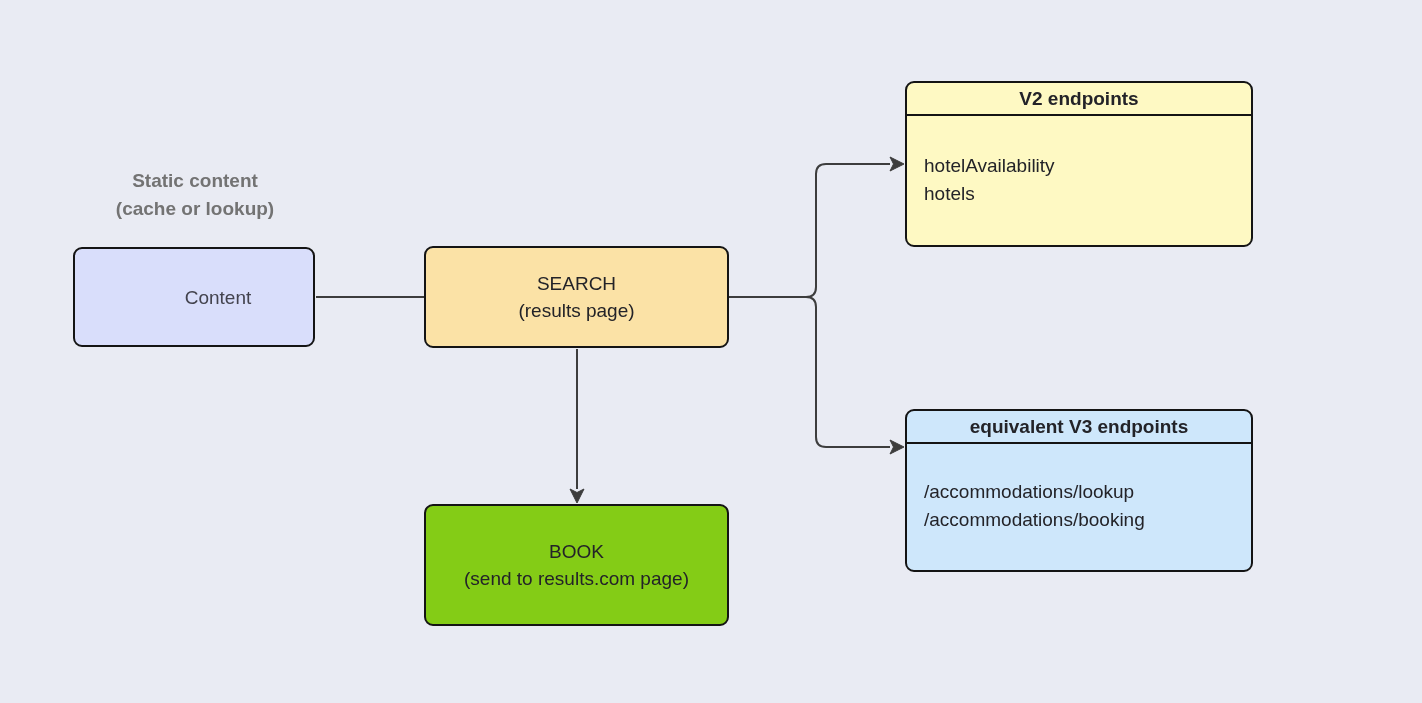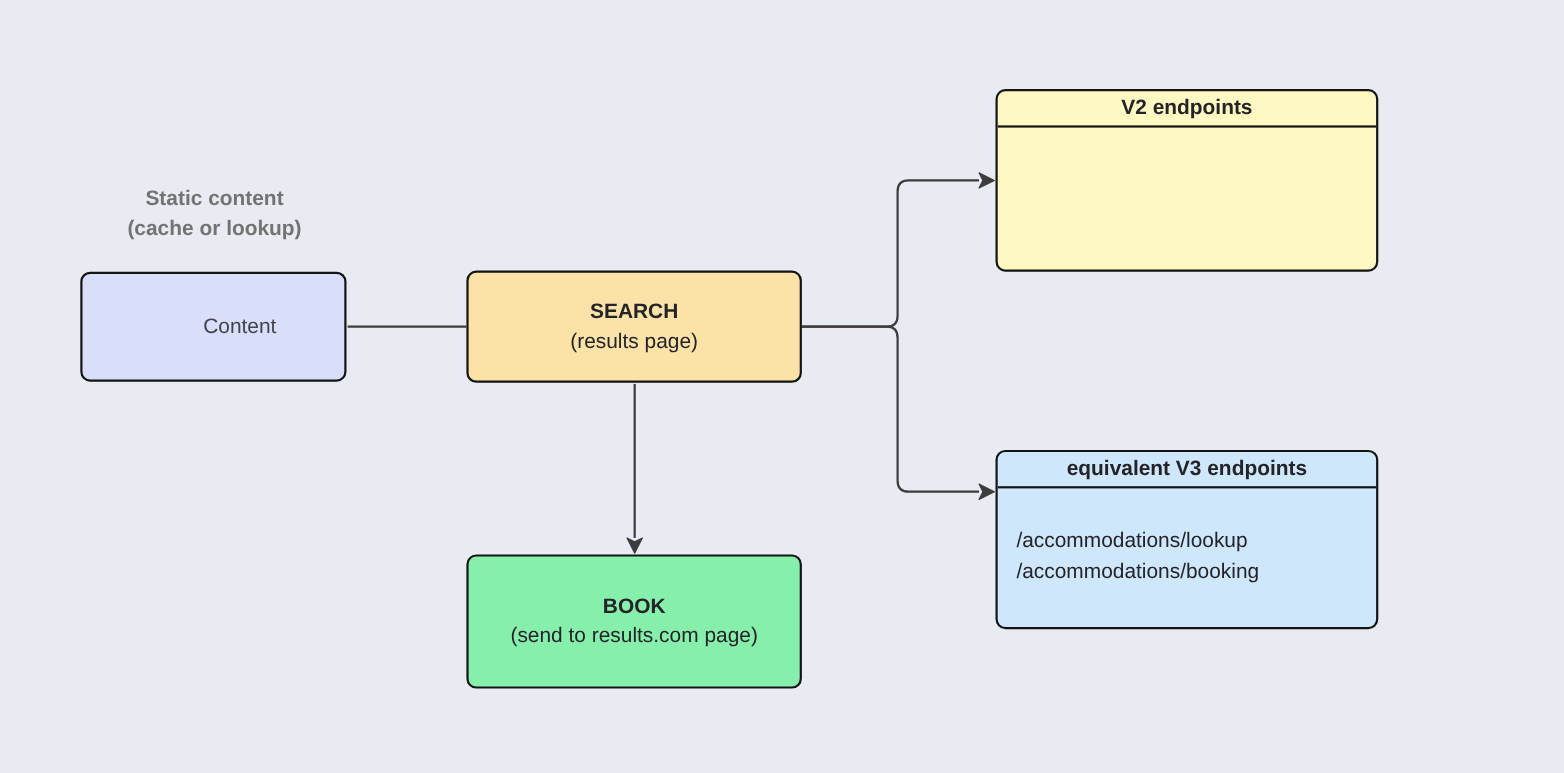--- a/index.html
+++ b/index.html
@@ -35,34 +35,34 @@
     position: absolute;
     border: 2px solid #141414;
     border-radius: 9px;
     display: flex;
     flex-direction: column;
     align-items: center;
     justify-content: center;
     text-align: center;
     line-height: 27px;
   }
-  .node .title { font-weight: bold; }
+  .node .title { font-weight: normal; }
   .node-content {
     left: 73px; top: 247px; width: 242px; height: 100px;
     background: #d9defb;
     color: #43434e;
     padding-left: 48px;
   }
   .node-search {
     left: 424px; top: 246px; width: 305px; height: 102px;
     background: #fbe2a6;
   }
   .node-book {
     left: 424px; top: 504px; width: 305px; height: 122px;
-    background: #86efac;
+    background: #84cc16;
   }
   .table-node {
     position: absolute;
     border: 2px solid #141414;
     border-radius: 9px;
     overflow: hidden;
   }
   .table-node .thead {
     height: 33px;
     border-bottom: 2px solid #141414;
@@ -130,20 +130,24 @@
     <div>(results page)</div>
   </div>
 
   <div class="node node-book">
     <div class="title">BOOK</div>
     <div>(send to results.com page)</div>
   </div>
 
   <div class="table-node node-v2">
     <div class="thead">V2 endpoints</div>
+    <div class="tbody">
+      <div>hotelAvailability</div>
+      <div>hotels</div>
+    </div>
   </div>
 
   <div class="table-node node-v3">
     <div class="thead">equivalent V3 endpoints</div>
     <div class="tbody">
       <div>/accommodations/lookup</div>
       <div>/accommodations/booking</div>
     </div>
   </div>
 

